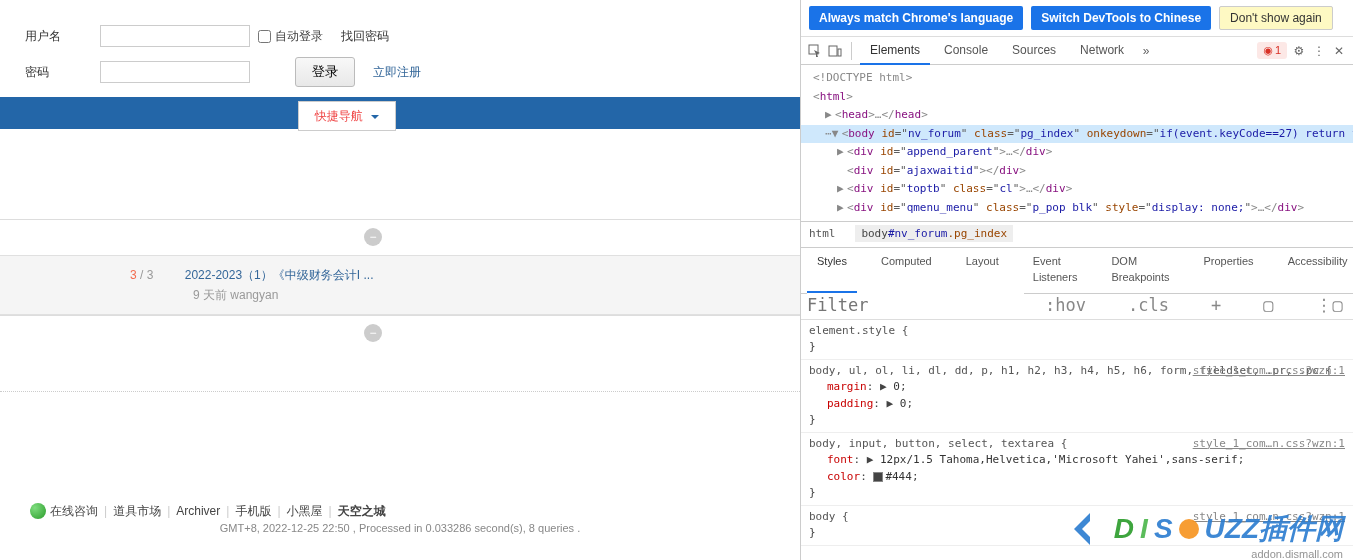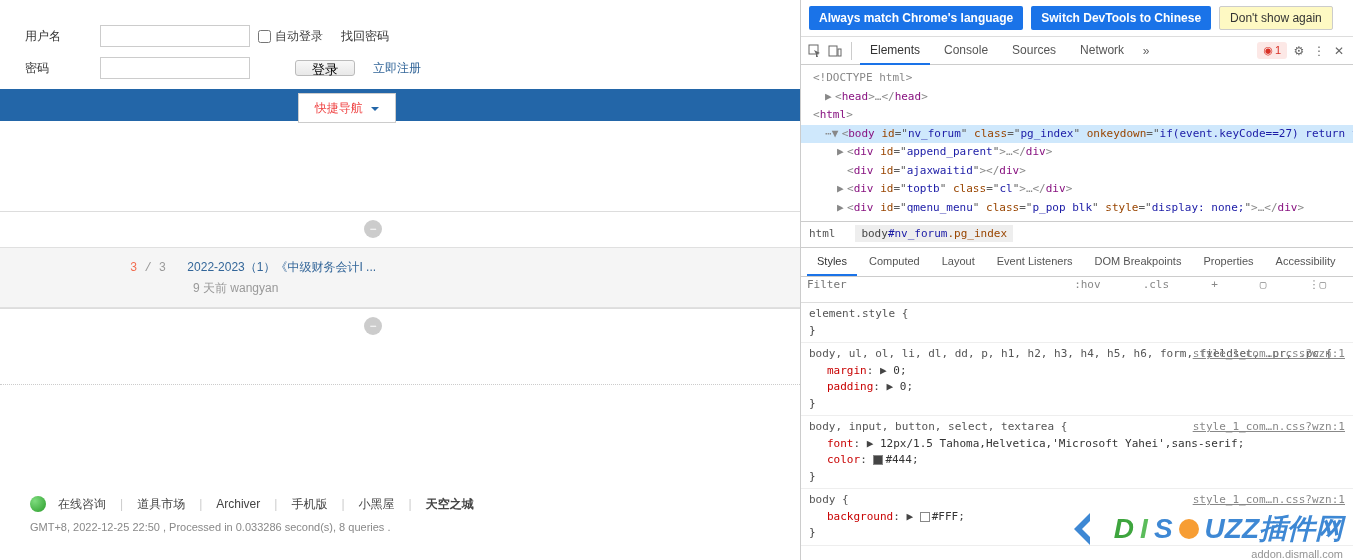--- a/index.html
+++ b/index.html
@@ -9,46 +9,46 @@
 .right-pane { width: 553px; border-left: 1px solid #ccc; display: flex; flex-direction: column; }
 
 
 .login-area { padding: 25px 0 0 0; }
 .login-row { display: flex; align-items: center; margin-bottom: 10px; padding-left: 25px; }
 .login-label { width: 75px; text-align: left; color: #333; }
 .login-input { width: 150px; height: 22px; border: 1px solid #ccc; padding: 0 4px; }
 .auto-login { margin-left: 8px; display: flex; align-items: center; }
 .auto-login input { margin-right: 4px; }
 .login-link { margin-left: 18px; color: #333; cursor: pointer; }
-.login-btn { width: 60px; height: 16px; background: linear-gradient(#f8f8f8, #e8e8e8); border: 1px solid #bbb; border-radius: 3px; cursor: pointer; margin-left: 45px; }
+.login-btn { width: 60px; height: 30px; background: linear-gradient(#f8f8f8, #e8e8e8); border: 1px solid #bbb; border-radius: 3px; cursor: pointer; margin-left: 45px; }
 .reg-link { margin-left: 18px; color: #369; cursor: pointer; }
 
 .nav-bar { background: #2366a8; height: 32px; margin-top: 5px; position: relative; }
 .quick-nav { position: absolute; right: 404px; top: 4px; background: #fff; border: 1px solid #ccc; padding: 5px 16px; cursor: pointer; font-size: 12px; color: #ef4444; }
 .quick-nav .caret { display: inline-block; width: 0; height: 0; border-left: 4px solid transparent; border-right: 4px solid transparent; border-top: 4px solid #2366a8; margin-left: 5px; vertical-align: middle; }
 
 .forum-row { border-top: 1px solid #ddd; padding: 8px 0; margin-top: 90px; position: relative; height: 36px; }
 .collapse-icon { position: absolute; right: 418px; top: 8px; width: 18px; height: 18px; background: #ccc; border-radius: 50%; display: flex; align-items: center; justify-content: center; color: #fff; cursor: pointer; }
 
 .post-row { background: #f5f5f5; padding: 10px 0 10px 15px; border-top: 1px solid #e0e0e0; border-bottom: 1px solid #e0e0e0; }
-.post-count { display: inline-block; color: #999; margin-right: 18px; margin-left: 115px; font-family: Liberation Mono, monospace; }
+.post-count { display: inline-block; color: #999; margin-right: 28px; margin-left: 115px; }
 .post-count .cur { color: #f26c4f; }
 .post-title { color: #369; cursor: pointer; }
 .post-meta { color: #999; margin-left: 178px; margin-top: 2px; }
 
 .forum-row2 { border-top: 1px solid #ddd; padding: 8px 0; position: relative; height: 36px; }
 .dotted { border-top: 1px dotted #ccc; margin: 40px 0 0 0; }
 
 .footer { margin-top: 100px; padding: 10px 30px; }
-.footer-links { display: flex; align-items: center; gap: 8px; color: #333; text-align: right; }
+.footer-links { display: flex; align-items: center; gap: 0; color: #333; text-align: right; }
 .footer-links .sep { color: #ccc; margin: 0 6px; }
 .footer-links .fl { cursor: pointer; color: #444; }
 .footer-links .bold { font-weight: bold; }
 .online-icon { width: 16px; height: 16px; background: radial-gradient(circle at 30% 30%, #7edc7e, #2a9c2a); border-radius: 50%; display: inline-block; margin-right: 4px; vertical-align: middle; }
-.footer-meta { color: #888; margin-top: 6px; font-size: 11px; }
+.footer-meta { color: #888; margin-top: 0; font-size: 11px; text-align: center; }
 
 
 .dt-banner { background: #fff; padding: 6px 8px; display: flex; gap: 8px; border-bottom: 1px solid #ddd; }
 .dt-btn-blue { background: #1a73e8; color: #fff; border: none; padding: 4px 10px; border-radius: 2px; font-size: 12px; font-weight: bold; cursor: pointer; }
 .dt-btn-white { background: #fef9c3; color: #333; border: 1px solid #ccc; padding: 4px 10px; border-radius: 2px; font-size: 12px; cursor: pointer; }
 
 .dt-toolbar { display: flex; align-items: center; border-bottom: 1px solid #ccc; height: 28px; padding: 0 6px; gap: 4px; }
 .dt-tab { padding: 4px 10px; cursor: pointer; color: #555; border-bottom: 2px solid transparent; }
 .dt-tab.active { border-bottom-color: #1a73e8; color: #333; }
 .dt-icon { width: 16px; height: 16px; cursor: pointer; display: flex; align-items: center; justify-content: center; color: #666; }
@@ -70,25 +70,25 @@
 .indx { padding-left: 12px; }
 .ind2 { padding-left: 24px; }
 .ind3 { padding-left: 36px; }
 
 .dt-crumb { border-top: 1px solid #ccc; border-bottom: 1px solid #ccc; padding: 4px 8px; font-family: Menlo, Consolas, monospace; font-size: 11px; background: #fff; }
 .dt-crumb .c1 { color: #555; }
 .dt-crumb .c2 { background: #eee; padding: 2px 6px; }
 .dt-crumb .cid { color: #1a1aa6; }
 .dt-crumb .ccls { color: #994500; }
 
-.dt-subtabs { display: flex; border-bottom: 1px solid #ccc; padding: 0 6px; gap: 2px; font-size: 11px; }
+.dt-subtabs { display: flex; border-bottom: 1px solid #ccc; padding: 0 6px; gap: 14px; font-size: 11px; }
 .dt-subtab { padding: 5px 10px; cursor: pointer; color: #555; border-bottom: 2px solid transparent; }
 .dt-subtab.active { border-bottom-color: #1a73e8; color: #333; }
 
-.dt-filter { display: flex; align-items: flex-start; border-bottom: 1px solid #ddd; height: 26px; padding: 0 6px; font-family: Menlo, Consolas, monospace; font-size: 11px; }
+.dt-filter { display: flex; align-items: flex-end; border-bottom: 1px solid #ddd; height: 26px; padding: 0 6px; font-family: Menlo, Consolas, monospace; font-size: 17px; }
 .dt-filter input { border: none; outline: none; flex: 1; font: inherit; color: #888; }
 .dt-filter .fopt { color: #888; margin: 0 21px; cursor: pointer; }
 
 .dt-styles { font-family: Menlo, Consolas, monospace; font-size: 11px; overflow: hidden; flex: 1; }
 .dt-rule { border-bottom: 1px solid #eee; padding: 3px 8px; position: relative; }
 .dt-sel { color: #555; }
 .dt-src { position: absolute; right: 8px; top: 3px; color: #888; text-decoration: underline; cursor: pointer; }
 .dt-prop { padding-left: 18px; }
 .dt-pname { color: #c80000; }
 .dt-pval { color: #333; }
@@ -196,22 +196,22 @@
       <span class="dt-icon">»</span>
       <span class="dt-spacer"></span>
       <span class="dt-err">◉ <span>1</span></span>
       <span class="dt-icon">⚙</span>
       <span class="dt-icon">⋮</span>
       <span class="dt-icon">✕</span>
     </div>
 
     <div class="dt-dom">
       <div class="dt-line indx"><span class="t-doctype">&lt;!DOCTYPE html&gt;</span></div>
+      <div class="dt-line indx"><span class="t-punc">&lt;</span><span class="t-tag">html</span><span class="t-punc">&gt;</span></div>
       <div class="dt-line ind2"><span class="arrow">▶</span><span class="t-punc">&lt;</span><span class="t-tag">head</span><span class="t-punc">&gt;</span><span class="t-dots">…</span><span class="t-punc">&lt;/</span><span class="t-tag">head</span><span class="t-punc">&gt;</span></div>
-      <div class="dt-line indx"><span class="t-punc">&lt;</span><span class="t-tag">html</span><span class="t-punc">&gt;</span></div>
       <div class="dt-line sel ind2"><span class="ellipsis">⋯</span><span class="arrow">▼</span><span class="t-punc">&lt;</span><span class="t-tag">body</span> <span class="t-attr">id</span><span class="t-eq">="</span><span class="t-val">nv_forum</span><span class="t-eq">"</span> <span class="t-attr">class</span><span class="t-eq">="</span><span class="t-val">pg_index</span><span class="t-eq">"</span> <span class="t-attr">onkeydown</span><span class="t-eq">="</span><span class="t-val">if(event.keyCode==27) return false;</span> </div>
       <div class="dt-line ind3"><span class="arrow">▶</span><span class="t-punc">&lt;</span><span class="t-tag">div</span> <span class="t-attr">id</span><span class="t-eq">="</span><span class="t-val">append_parent</span><span class="t-eq">"</span><span class="t-punc">&gt;</span><span class="t-dots">…</span><span class="t-punc">&lt;/</span><span class="t-tag">div</span><span class="t-punc">&gt;</span></div>
       <div class="dt-line ind3"><span class="arrow"></span><span class="t-punc">&lt;</span><span class="t-tag">div</span> <span class="t-attr">id</span><span class="t-eq">="</span><span class="t-val">ajaxwaitid</span><span class="t-eq">"</span><span class="t-punc">&gt;&lt;/</span><span class="t-tag">div</span><span class="t-punc">&gt;</span></div>
       <div class="dt-line ind3"><span class="arrow">▶</span><span class="t-punc">&lt;</span><span class="t-tag">div</span> <span class="t-attr">id</span><span class="t-eq">="</span><span class="t-val">toptb</span><span class="t-eq">"</span> <span class="t-attr">class</span><span class="t-eq">="</span><span class="t-val">cl</span><span class="t-eq">"</span><span class="t-punc">&gt;</span><span class="t-dots">…</span><span class="t-punc">&lt;/</span><span class="t-tag">div</span><span class="t-punc">&gt;</span></div>
       <div class="dt-line ind3"><span class="arrow">▶</span><span class="t-punc">&lt;</span><span class="t-tag">div</span> <span class="t-attr">id</span><span class="t-eq">="</span><span class="t-val">qmenu_menu</span><span class="t-eq">"</span> <span class="t-attr">class</span><span class="t-eq">="</span><span class="t-val">p_pop blk</span><span class="t-eq">"</span> <span class="t-attr">style</span><span class="t-eq">="</span><span class="t-val">display: none;</span><span class="t-eq">"</span><span class="t-punc">&gt;</span><span class="t-dots">…</span><span class="t-punc">&lt;/</span><span class="t-tag">div</span><span class="t-punc">&gt;</span></div>
     </div>
 
     <div class="dt-crumb">
       <span class="c1">html</span>&nbsp;&nbsp;
       <span class="c2"><span>body</span><span class="cid">#nv_forum</span><span class="ccls">.pg_index</span></span>
@@ -251,21 +251,20 @@
       <div class="dt-rule">
         <span class="dt-src">style_1_com…n.css?wzn:1</span>
         <div class="dt-sel">body, input, button, select, textarea {</div>
         <div class="dt-prop"><span class="dt-pname">font</span>: ▶ <span class="dt-pval">12px/1.5 Tahoma,Helvetica,'Microsoft Yahei',sans-serif</span>;</div>
         <div class="dt-prop"><span class="dt-pname">color</span>: <span class="dt-swatch" style="background:#444"></span><span class="dt-pval">#444</span>;</div>
         <div>}</div>
       </div>
       <div class="dt-rule">
         <span class="dt-src">style_1_com…n.css?wzn:1</span>
         <div class="dt-sel">body {</div>
-        <div class="dt-prop"><span class="dt-pname">background</span>: ▶ <span class="dt-swatch" style="background:#fff"></span><span class="dt-pval">#FFF</span>;</div>
         <div>}</div>
       </div>
 
     </div>
 
     <div class="watermark">
       <svg width="36" height="36" viewBox="0 0 36 36">
           <path d="M2 18 L18 2 L18 10 L10 18 L18 26 L18 34 Z" fill="#2a7cd0"></path>
         </svg>
       <span class="d">D</span>

